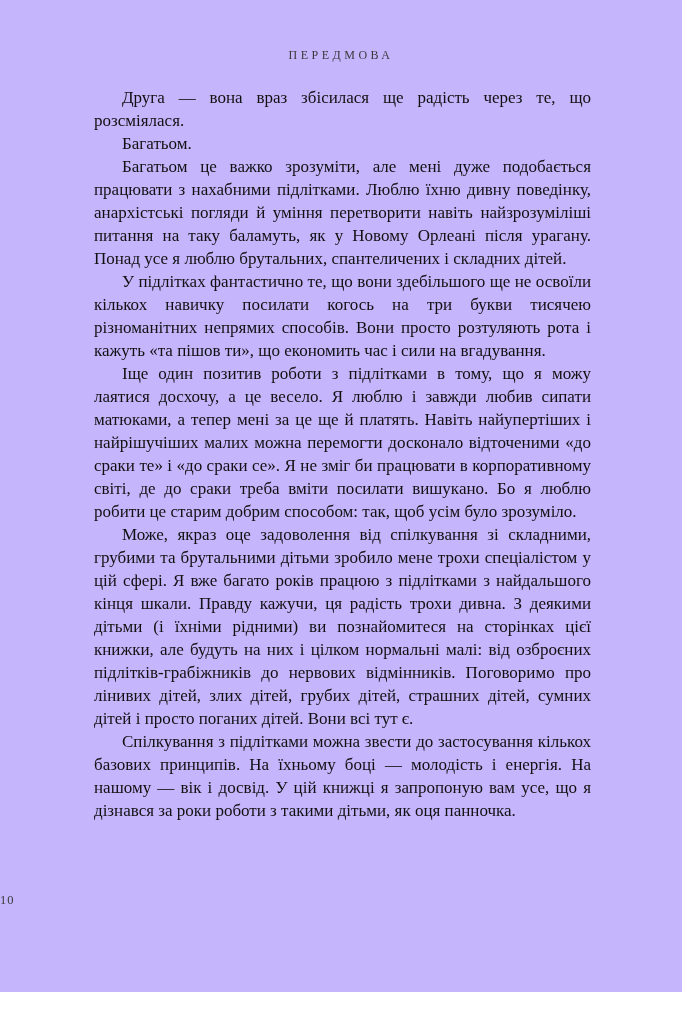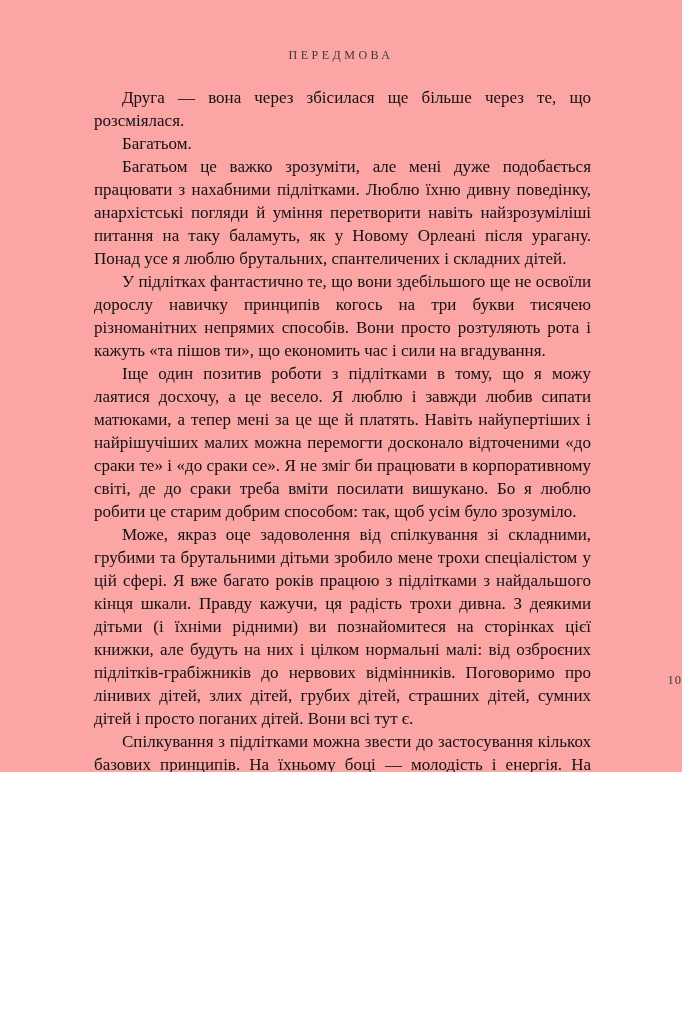--- a/index.html
+++ b/index.html
@@ -3,22 +3,22 @@
 <meta charset="utf-8">
 <style>
   html, body {
     margin: 0;
     padding: 0;
     background: #ffffff;
   }
   .book-page {
     position: relative;
     width: 682px;
-    height: 772px;
-    background: #fca5a5;
+    height: 992px;
+    background: #c4b5fd;
     font-family: "Liberation Serif", "DejaVu Serif", serif;
     color: #111111;
     overflow: hidden;
     box-sizing: border-box;
     padding-left: 19px;
   }
   .running-head {
     position: absolute;
     top: 48px;
     left: 0;
@@ -43,38 +43,38 @@
   .text-block p {
     margin: 0;
     padding: 0;
     text-indent: 28px;
   }
   .folio {
     position: absolute;
     bottom: 84px;
     left: 0;
     width: 100%;
-    text-align: right;
+    text-align: left;
     font-size: 12.5px;
     letter-spacing: 1px;
     color: #3a3a3a;
   }
 </style>
 </head>
 <body>
 
 <div class="book-page">
 
   <div class="running-head">ПЕРЕДМОВА</div>
 
   <div class="text-block">
-    <p>Друга — вона через збісилася ще більше через те, що розсміялася.</p>
+    <p>Друга — вона враз збісилася ще радість через те, що розсміялася.</p>
     <p>Багатьом.</p>
     <p>Багатьом це важко зрозуміти, але мені дуже подобається працювати з нахабними підлітками. Люблю їхню дивну поведінку, анархістські погляди й уміння перетворити навіть найзрозуміліші питання на таку баламуть, як у Новому Орлеані після урагану. Понад усе я люблю брутальних, спантеличених і складних дітей.</p>
-    <p>У підлітках фантастично те, що вони здебільшого ще не освоїли дорослу навичку принципів когось на три букви тисячею різноманітних непрямих способів. Вони просто розтуляють рота і кажуть «та пішов ти», що економить час і сили на вгадування.</p>
+    <p>У підлітках фантастично те, що вони здебільшого ще не освоїли кількох навичку посилати когось на три букви тисячею різноманітних непрямих способів. Вони просто розтуляють рота і кажуть «та пішов ти», що економить час і сили на вгадування.</p>
     <p>Іще один позитив роботи з підлітками в тому, що я можу лаятися досхочу, а це весело. Я люблю і завжди любив сипати матюками, а тепер мені за це ще й платять. Навіть найупертіших і найрішучіших малих можна перемогти досконало відточеними «до сраки те» і «до сраки се». Я не зміг би працювати в корпоративному світі, де до сраки треба вміти посилати вишукано. Бо я люблю робити це старим добрим способом: так, щоб усім було зрозуміло.</p>
     <p>Може, якраз оце задоволення від спілкування зі складними, грубими та брутальними дітьми зробило мене трохи спеціалістом у цій сфері. Я вже багато років працюю з підлітками з найдальшого кінця шкали. Правду кажучи, ця радість трохи дивна. З деякими дітьми (і їхніми рідними) ви познайомитеся на сторінках цієї книжки, але будуть на них і цілком нормальні малі: від озброєних підлітків-грабіжників до нервових відмінників. Поговоримо про лінивих дітей, злих дітей, грубих дітей, страшних дітей, сумних дітей і просто поганих дітей. Вони всі тут є.</p>
     <p>Спілкування з підлітками можна звести до застосування кількох базових принципів. На їхньому боці — молодість і енергія. На нашому — вік і досвід. У цій книжці я запропоную вам усе, що я дізнався за роки роботи з такими дітьми, як оця панночка.</p>
   </div>
 
   <div class="folio">10</div>
 
 </div>
 
 </body></html>

